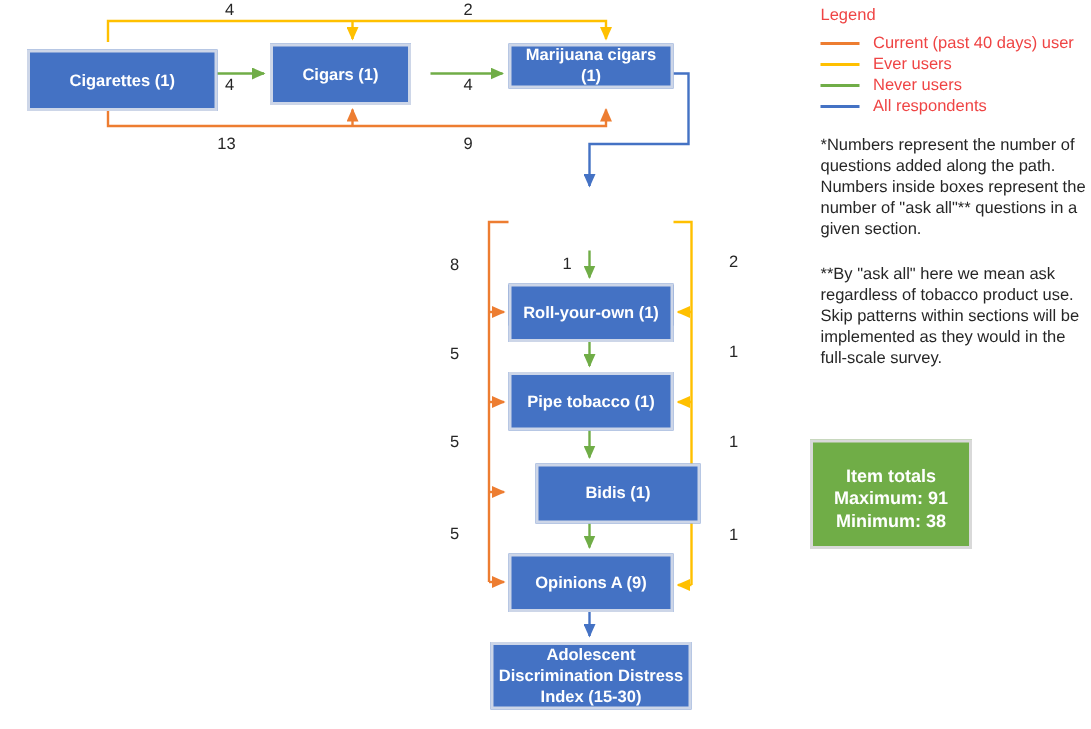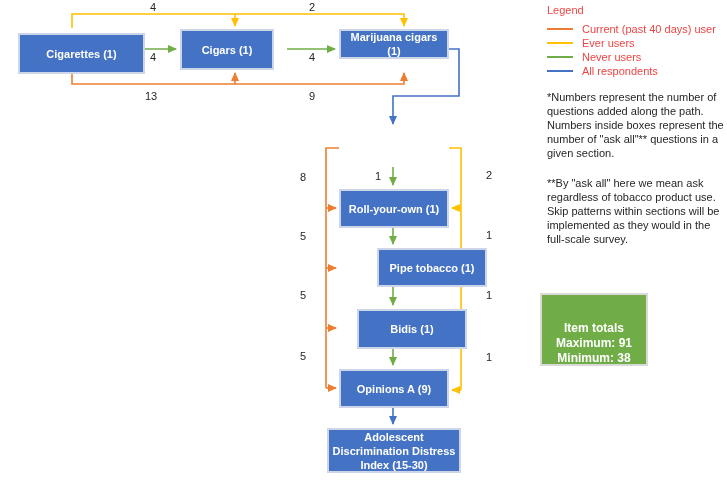--- a/index.html
+++ b/index.html
@@ -26,29 +26,29 @@
   .note{
     position:absolute;left:547px;width:178px;color:#262626;
     font-size:11px;line-height:14px;
   }
   #note-1{top:90px;}
   #note-2{top:176px;}
   .totals{
     position:absolute;left:540px;top:293px;width:108px;height:73px;
     background:#70AD47;border:2px solid #d9d9d9;box-sizing:border-box;
     color:#ffffff;text-align:center;font-size:12px;font-weight:bold;
-    line-height:15px;padding-top:26px;
+    line-height:15px;padding-top:15px;
   }
   
   #node-cigarettes{left:18px;top:33px;width:127px;height:41px;}
   #node-cigars{left:180px;top:29px;width:94px;height:41px;}
   #node-marijuana-cigars{left:339px;top:29px;width:110px;height:30px;}
   #node-hookah{left:339px;top:145px;width:110px;height:27px;margin-top:45px;}
   #node-roll-your-own{left:339px;top:189px;width:110px;height:39px;}
-  #node-pipe-tobacco{left:339px;top:248px;width:110px;height:39px;margin-left:38px;}
+  #node-pipe-tobacco{left:339px;top:248px;width:110px;height:39px;}
   #node-bidis{left:339px;top:309px;width:110px;height:40px;margin-left:18px;}
   #node-opinions-a{left:339px;top:369px;width:110px;height:39px;}
   #node-addi{left:327px;top:428px;width:134px;height:45px;}
 </style>
 </head>
 <body>
 
 <div id="stage">
 
   <svg id="wires" viewBox="0 0 727 486" xmlns="http://www.w3.org/2000/svg">

